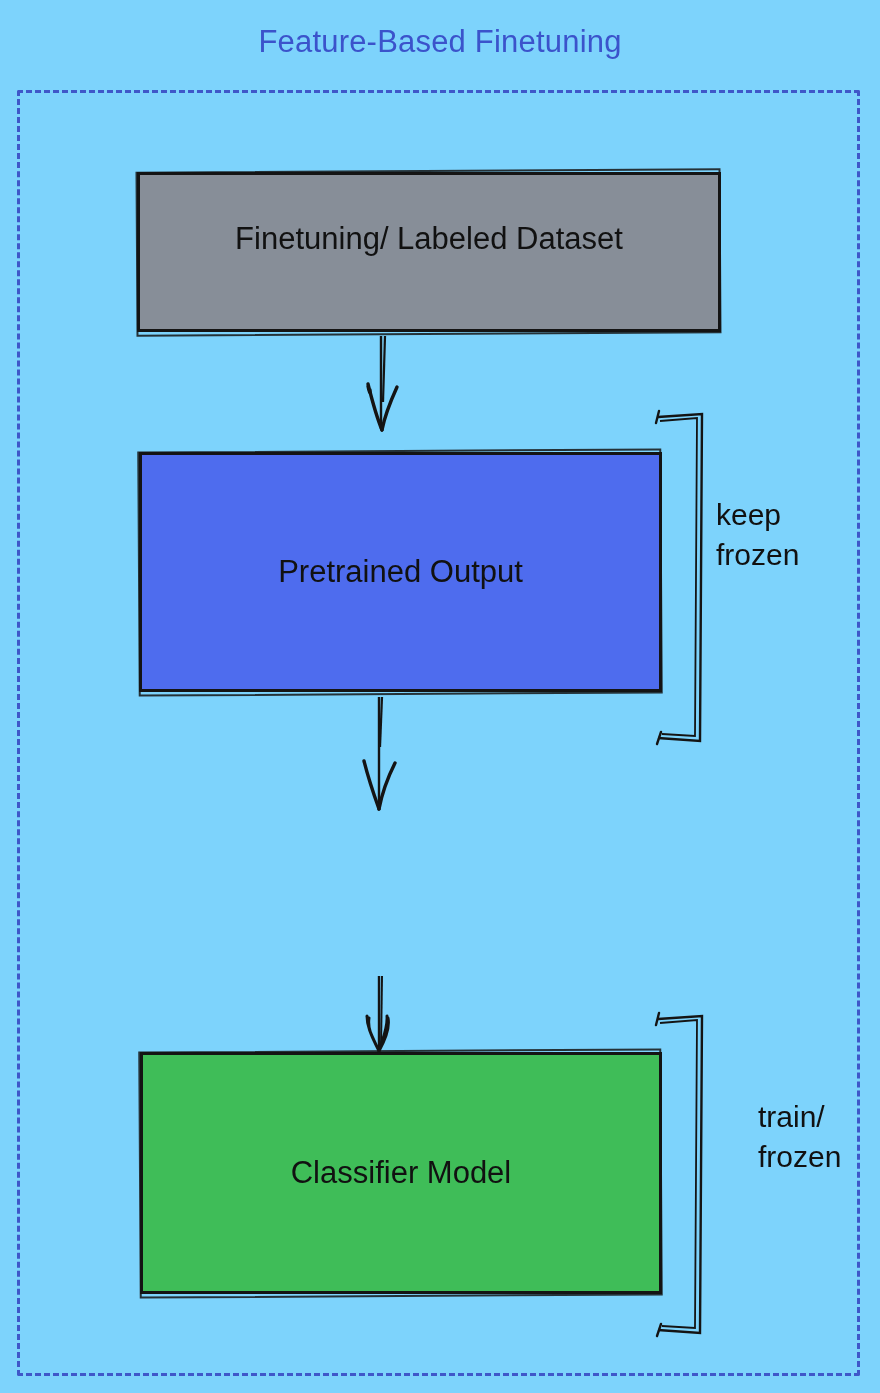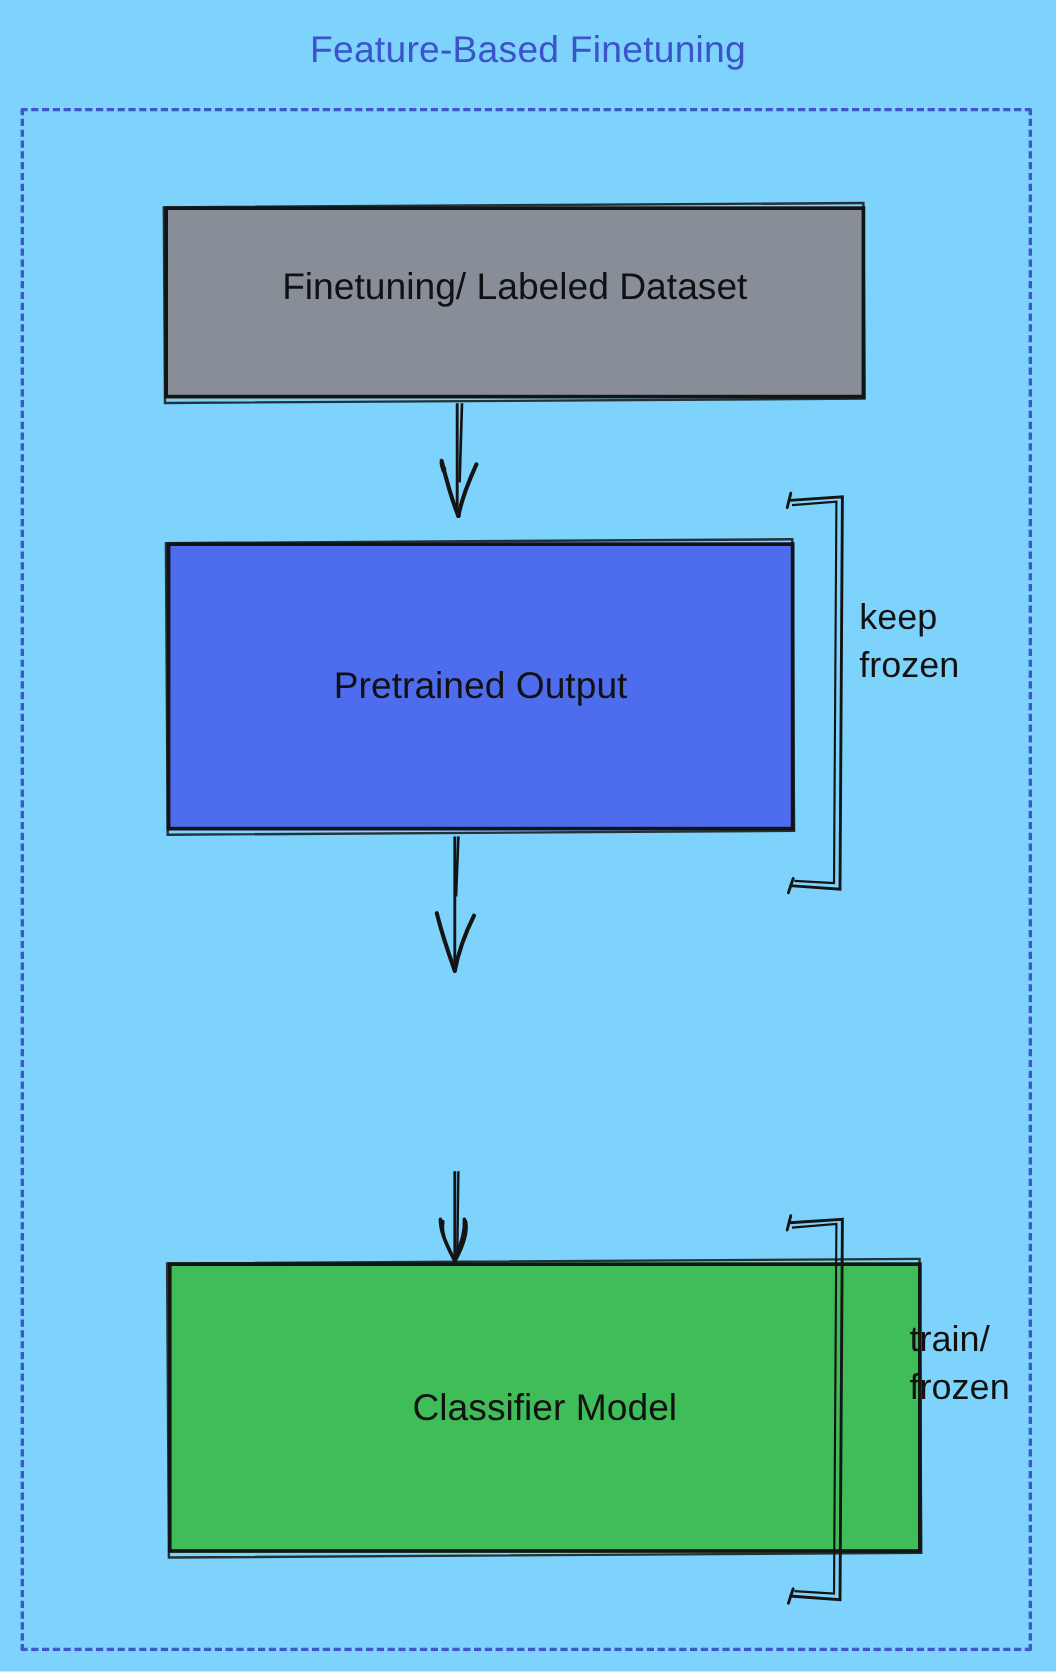--- a/index.html
+++ b/index.html
@@ -50,21 +50,21 @@
     content: "";
     position: absolute;
     inset: -5px -3px -6px -4px;
     border: 2px solid rgba(20,20,20,0.85);
     transform: rotate(-0.35deg);
     pointer-events: none;
   }
   .node-dataset    { left: 137px; top: 172px; width: 584px; height: 160px; padding-bottom: 26px; }
   .node-pretrained { left: 139px; top: 452px; width: 523px; height: 240px; }
   .node-embeddings { left: 137px; top: 812px; width: 525px; height: 160px; }
-  .node-classifier { left: 140px; top: 1052px; width: 628px; height: 242px; }
+  .node-classifier { left: 140px; top: 1052px; width: 522px; height: 242px; }
 
   .arrow { position: absolute; }
   .arrow-1 { left: 358px; top: 334px; }
   .arrow-2 { left: 355px; top: 695px; }
   .arrow-3 { left: 355px; top: 974px; }
 
   .bracket { position: absolute; }
   .bracket-frozen { left: 652px; top: 408px; }
   .bracket-train  { left: 652px; top: 1010px; }
 

